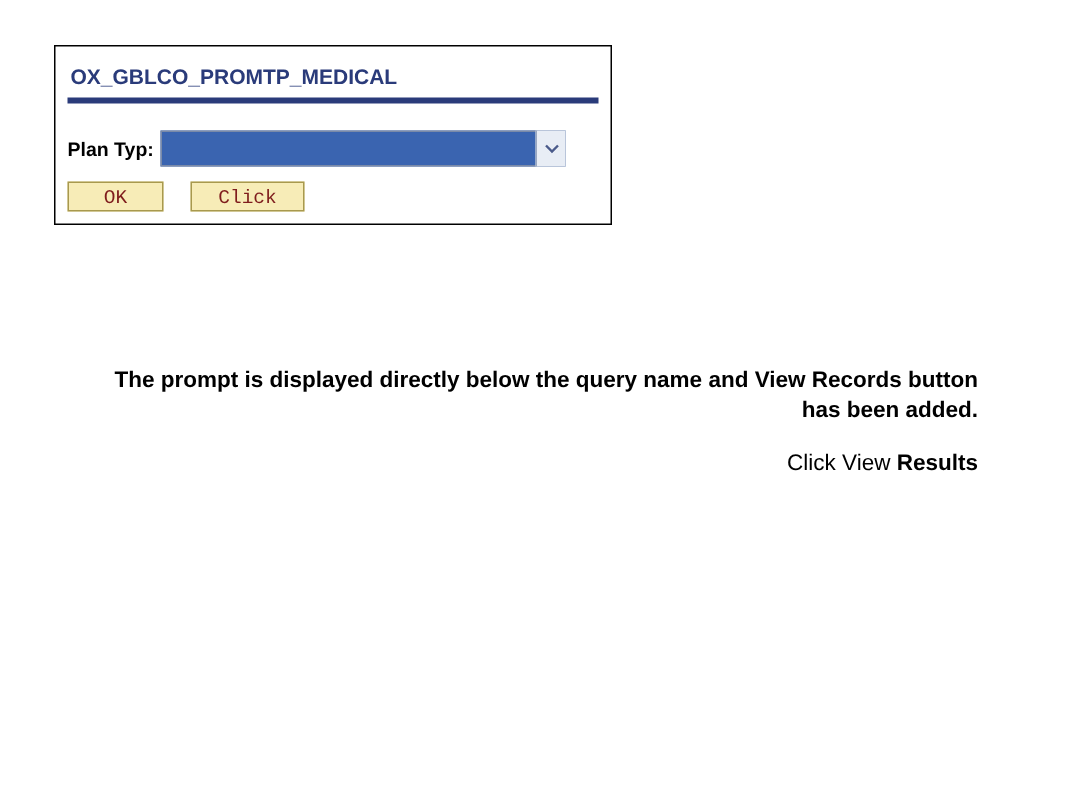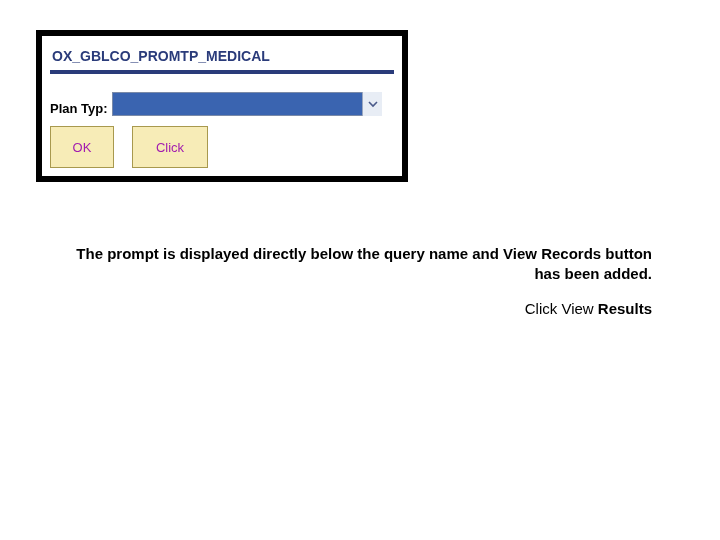--- a/index.html
+++ b/index.html
@@ -8,39 +8,39 @@
     width: 720px;
     height: 540px;
     background: #ffffff;
     font-family: Arial, Helvetica, sans-serif;
   }
   .panel {
     position: absolute;
     left: 36px;
     top: 30px;
     width: 372px;
-    border: 6px solid #000000;
+    border: 1px solid #000000;
     background: #ffffff;
     box-sizing: border-box;
     padding: 6px 8px 8px 8px;
   }
   .query-title {
     color: #2a3b7a;
     font-size: 14px;
     font-weight: bold;
     padding: 6px 2px 6px 2px;
   }
   .title-underline {
     height: 4px;
     background: #2a3b7a;
     margin-bottom: 18px;
   }
   .field-row {
     display: flex;
-    align-items: flex-end;
+    align-items: center;
     margin-bottom: 10px;
   }
   .field-label {
     font-size: 13px;
     font-weight: bold;
     color: #000;
     width: 62px;
     flex: 0 0 auto;
   }
   .select-wrap {
@@ -70,28 +70,29 @@
   }
   .btn-row {
     display: flex;
     gap: 18px;
     margin-top: 6px;
   }
   .ps-btn {
     background: #f7ecb7;
     border: 1px solid #a8994e;
     font-size: 13px;
-    color: #a21caf;
-    height: 42px;
+    color: #7f1d1d;
+    height: 20px;
     padding: 0 14px;
     display: inline-flex;
     align-items: center;
     justify-content: center;
     box-sizing: border-box;
     cursor: pointer;
+    font-family: Liberation Mono, monospace;
   }
   .ps-btn.ok { min-width: 64px; }
   .ps-btn.cancel { min-width: 76px; }
   .instructions {
     position: absolute;
     left: 64px;
     top: 244px;
     width: 588px;
     font-size: 15px;
     color: #000;

